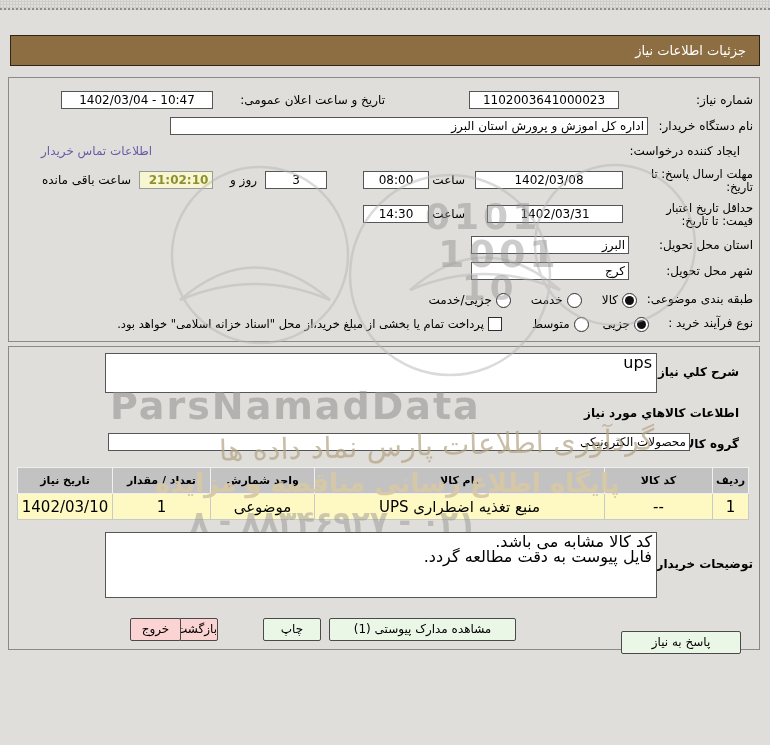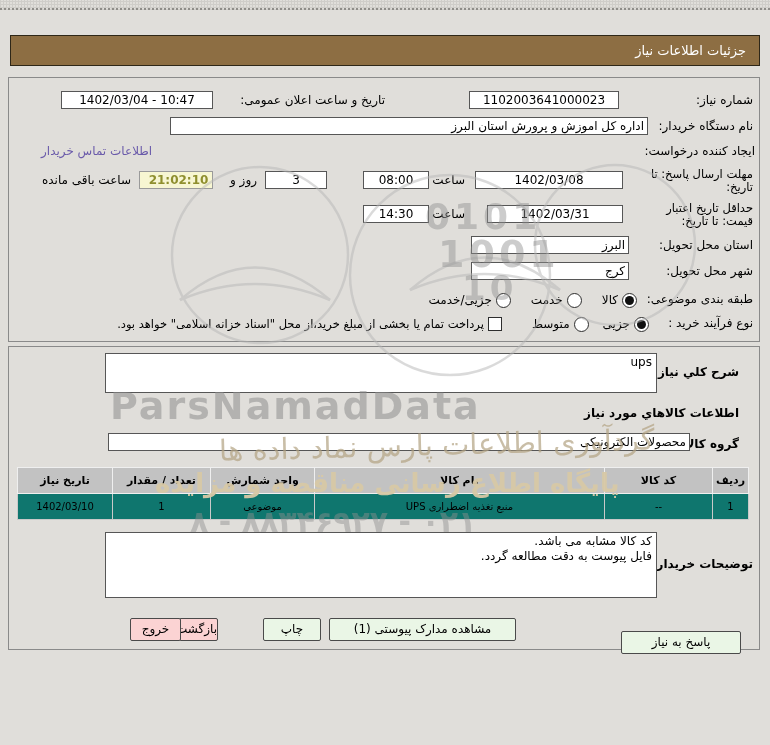--- a/index.html
+++ b/index.html
@@ -75,36 +75,36 @@
     width:12px;height:12px;border:1px solid #2e2e2e;background:#fff;
     display:inline-block;vertical-align:middle;flex:0 0 auto;
   }
   .optgroup{
     position:absolute;top:0;display:flex;direction:rtl;
     align-items:center;height:20px;
   }
   .opt{display:flex;align-items:center;gap:4px;font-size:12px;white-space:nowrap;}
   .tarea{
     position:absolute;box-sizing:border-box;background:#fff;
-    border:1px solid #565656;font-size:12px;color:#000;
+    border:1px solid #565656;font-size:16px;color:#000;
     padding:1px 4px;text-align:right;line-height:15px;overflow:hidden;
   }
   table.goods{
     position:absolute;left:11px;right:10px;top:120px;
     border-collapse:collapse;table-layout:fixed;width:731px;
     border:1px solid #b3b3b3;direction:rtl;
   }
   table.goods th{
     background:#c2c2c2;border:1px solid #efefef;
     font-size:11px;font-weight:bold;color:#000;height:25px;padding:0 2px;
     white-space:nowrap;overflow:hidden;
   }
   table.goods td{
-    background:#0f766e;border:1px solid #c9c9c9;
-    font-size:10px;color:#000;height:25px;text-align:center;
+    background:#fef9c3;border:1px solid #c9c9c9;
+    font-size:15px;color:#000;height:25px;text-align:center;
     padding:0 2px;white-space:nowrap;overflow:hidden;margin-left:13px;
   }
   .btn{
     position:absolute;top:271px;height:23px;box-sizing:border-box;
     border:1px solid #4a4a4a;border-radius:2px;
     font-size:12px;text-align:center;line-height:21px;cursor:pointer;
     white-space:nowrap;overflow:hidden;color:#000;
   }
   .btn.green{background:#eaf6e6;}
   .btn.pink{background:#fbd3d3;}
@@ -149,21 +149,21 @@
       <span class="lbl" style="right:374px;">تاریخ و ساعت اعلان عمومی:</span>
       <div class="box center" style="right:546px;width:152px;" dir="ltr">1402/03/04 - 10:47</div>
     </div>
 
     <div class="row" style="top:39px;">
       <span class="lbl" style="right:6px;">نام دستگاه خریدار:</span>
       <div class="box rightal" style="right:111px;width:478px;">اداره کل اموزش و پرورش استان البرز</div>
     </div>
 
     <div class="row" style="top:64px;">
-      <span class="lbl" style="right:4px;padding-left:31px;">ایجاد کننده درخواست:</span>
+      <span class="lbl" style="right:19px;padding-left:31px;">ایجاد کننده درخواست:</span>
       <span class="link" style="left:32px;">اطلاعات تماس خریدار</span>
     </div>
 
     <div class="row" style="top:90px;height:28px;">
       <span class="lbl lbl2" style="right:6px;width:108px;">مهلت ارسال پاسخ: تا
 تاریخ:</span>
       <div class="box center" style="right:136px;width:148px;top:3px;" dir="ltr">1402/03/08</div>
       <span class="lbl" style="right:294px;top:3px;">ساعت</span>
       <div class="box center" style="right:330px;width:66px;top:3px;" dir="ltr">08:00</div>
       <div class="box center" style="right:432px;width:62px;top:3px;" dir="ltr">3</div>

